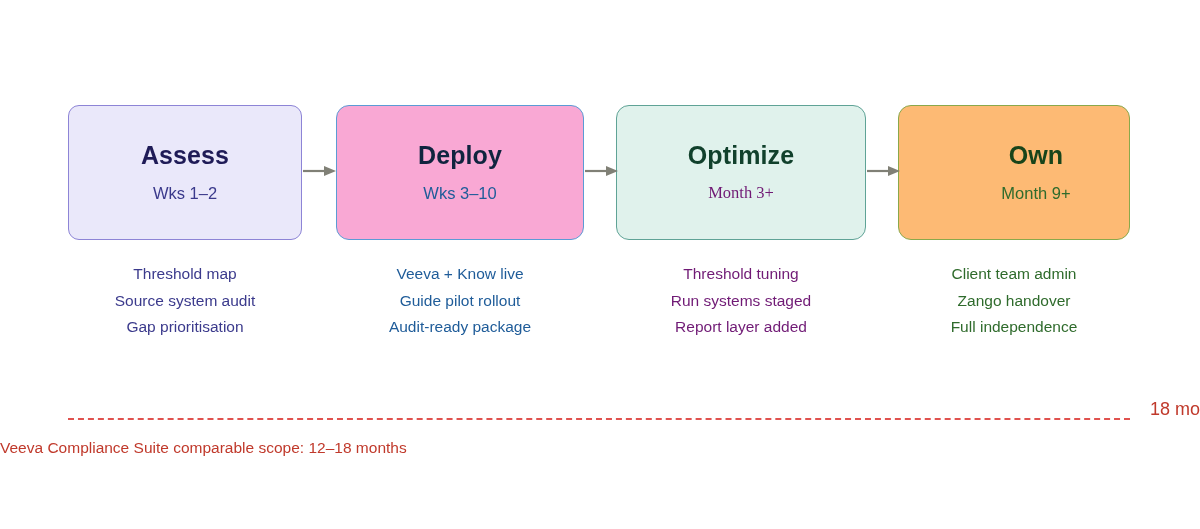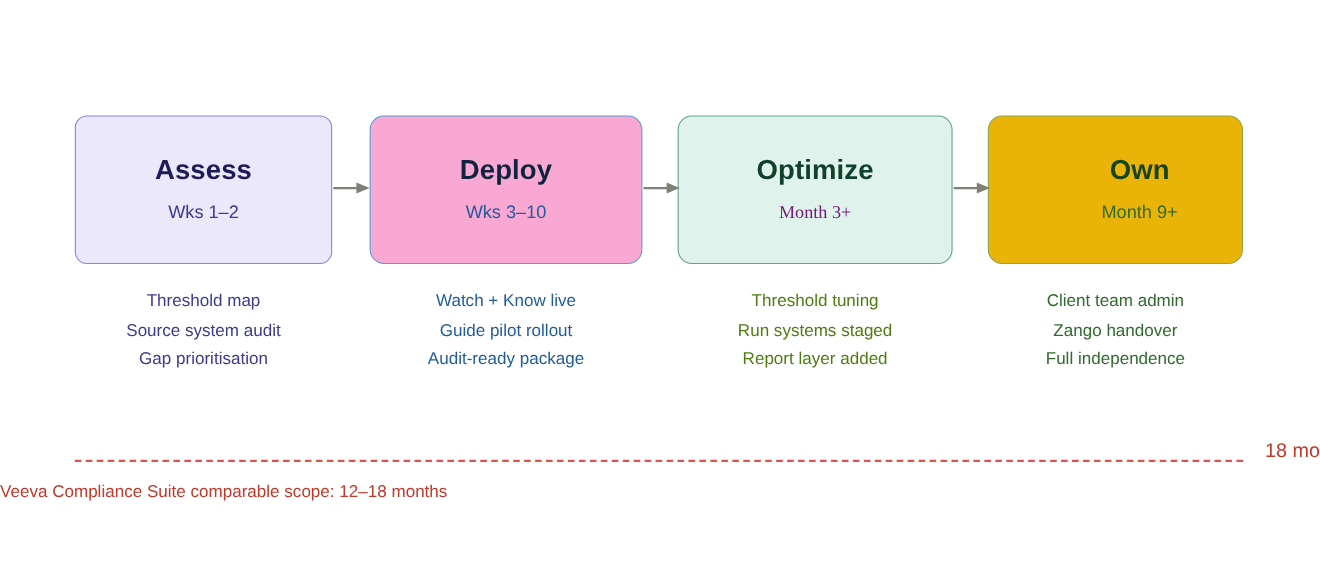--- a/index.html
+++ b/index.html
@@ -125,21 +125,21 @@
   <div class="stage stage-1" style="background: #f9a8d4; border-color: rgb(91, 155, 213);">
     <div class="stage-title" style="color: rgb(16, 36, 63);">Deploy</div>
     <div class="stage-sub" style="color: rgb(31, 92, 153);">Wks 3–10</div>
   </div>
 
   <div class="stage stage-2" style="background: rgb(224, 242, 236); border-color: rgb(95, 163, 150);">
     <div class="stage-title" style="color: rgb(17, 65, 44);">Optimize</div>
     <div class="stage-sub" style="color: #701a75; font-family: Liberation Serif, serif;">Month 3+</div>
   </div>
 
-  <div class="stage stage-3" style="background: #eab308; border-color: rgb(138, 168, 75); padding-left: 44px;">
+  <div class="stage stage-3" style="background: #fdba74; border-color: rgb(138, 168, 75); padding-left: 44px;">
     <div class="stage-title" style="color: rgb(24, 68, 26);">Own</div>
     <div class="stage-sub" style="color: rgb(47, 107, 44);">Month 9+</div>
   </div>
 
   <svg class="arrow arrow-0" viewBox="0 0 36 16">
     <line class="arrow-shaft" x1="1" y1="8" x2="24" y2="8" stroke-width="2.2" stroke="#808076"></line>
     <polygon class="arrow-head" points="22,3 34,8 22,13" fill="#808076"></polygon>
   </svg>
   <svg class="arrow arrow-1" viewBox="0 0 36 16">
     <line class="arrow-shaft" x1="1" y1="8" x2="24" y2="8" stroke-width="2.2" stroke="#808076"></line>
@@ -149,25 +149,25 @@
     <line class="arrow-shaft" x1="1" y1="8" x2="24" y2="8" stroke-width="2.2" stroke="#808076"></line>
     <polygon class="arrow-head" points="22,3 34,8 22,13" fill="#808076"></polygon>
   </svg>
 
   <div class="bullets bullets-0" style="color: rgb(59, 58, 140);">
     <span class="bullet-line">Threshold map</span>
     <span class="bullet-line">Source system audit</span>
     <span class="bullet-line">Gap prioritisation</span>
   </div>
   <div class="bullets bullets-1" style="color: rgb(31, 92, 153);">
-    <span class="bullet-line">Watch + Know live</span>
+    <span class="bullet-line">Veeva + Know live</span>
     <span class="bullet-line">Guide pilot rollout</span>
     <span class="bullet-line">Audit-ready package</span>
   </div>
-  <div class="bullets bullets-2" style="color: #4d7c0f;">
+  <div class="bullets bullets-2" style="color: #701a75;">
     <span class="bullet-line">Threshold tuning</span>
     <span class="bullet-line">Run systems staged</span>
     <span class="bullet-line">Report layer added</span>
   </div>
   <div class="bullets bullets-3" style="color: rgb(47, 107, 44);">
     <span class="bullet-line">Client team admin</span>
     <span class="bullet-line">Zango handover</span>
     <span class="bullet-line">Full independence</span>
   </div>
 

